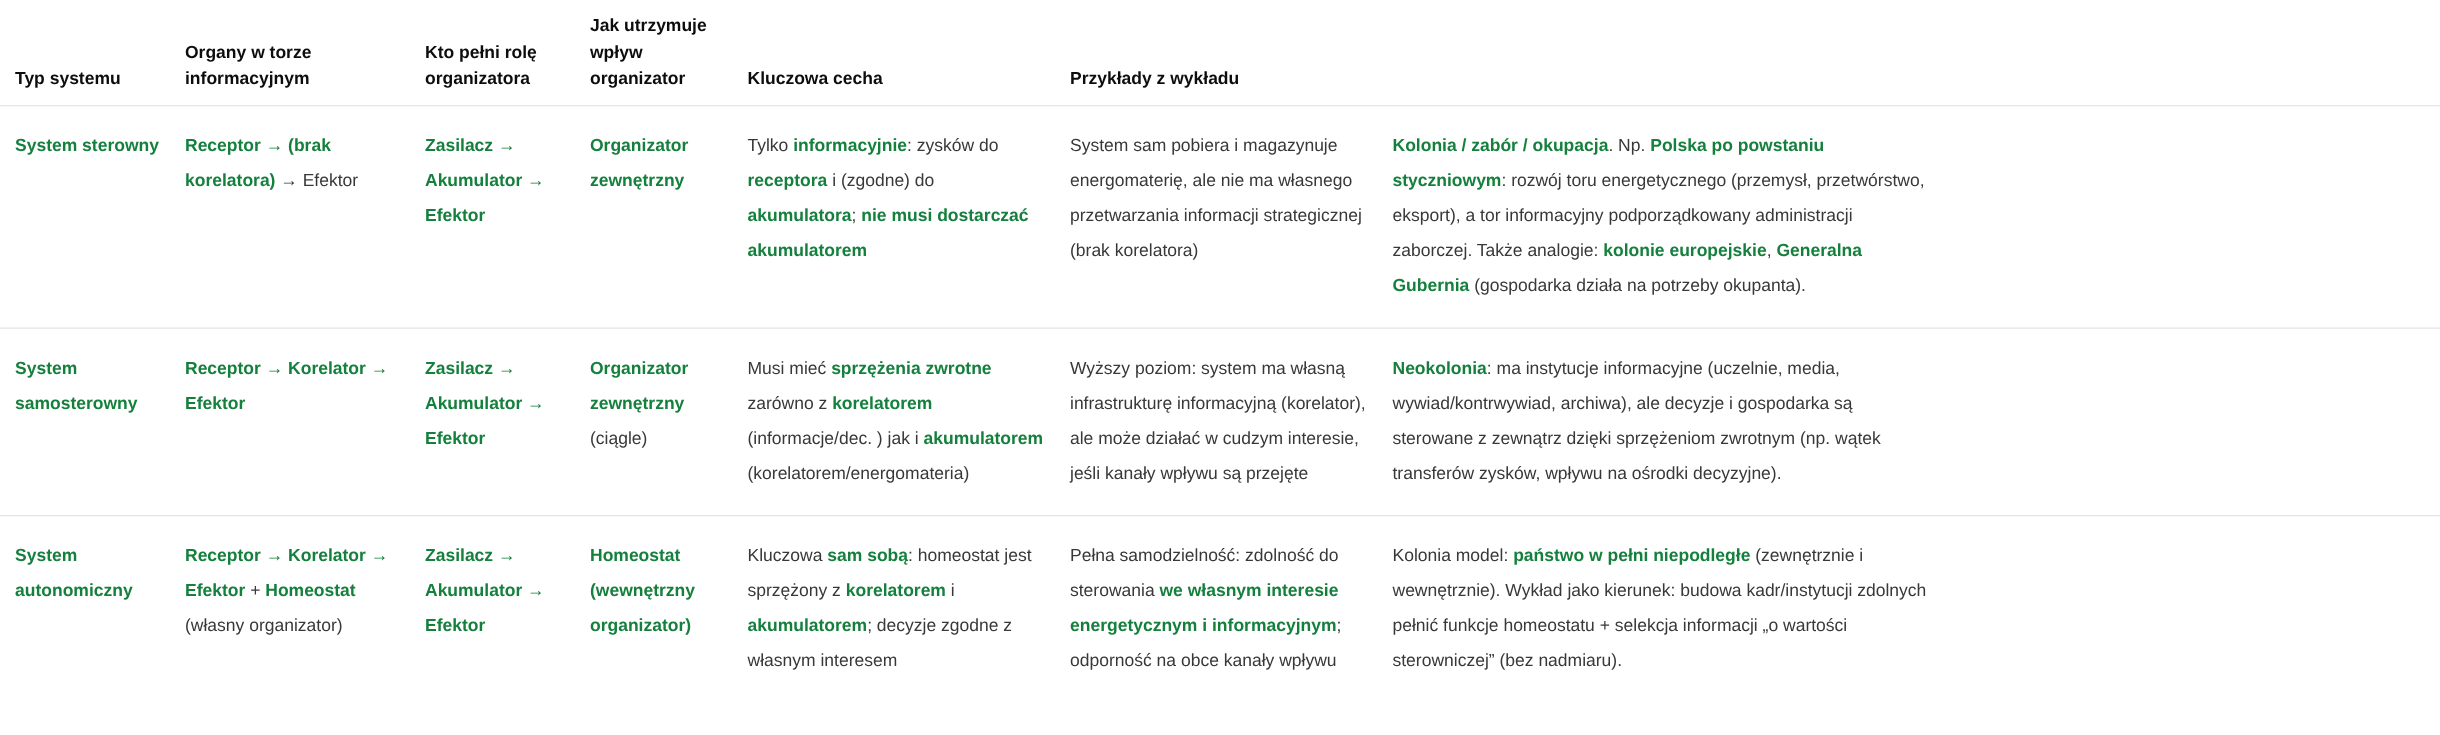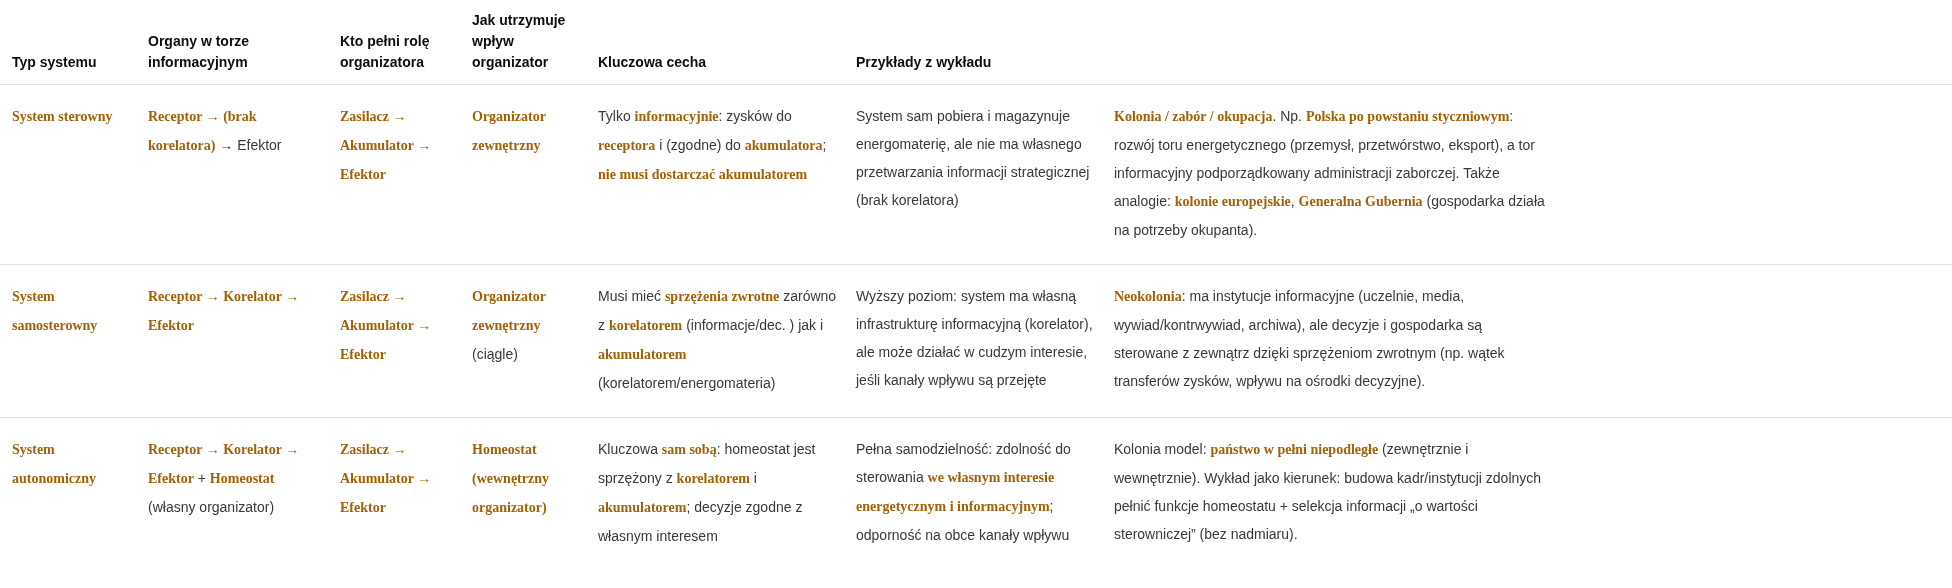--- a/index.html
+++ b/index.html
@@ -25,21 +25,21 @@
     line-height: 28px;
   }
   .cell:first-child { padding-left: 12px; }
   .header .cell {
     padding-top: 10px;
     padding-bottom: 11px;
     font-weight: 700;
     color: #0d0d0d;
     line-height: 21px;
   }
-  .cell strong { font-weight: 700; color: #a16207; font-family: Liberation Serif, serif; }
+  .cell strong { font-weight: 700; color: #15803d; }
   .spacer-cell { padding: 0; }
 </style>
 </head>
 <body>
 
 <div class="table">
 
   <div class="row header">
     <div class="cell">Typ systemu</div>
     <div class="cell">Organy w torze informacyjnym</div>

